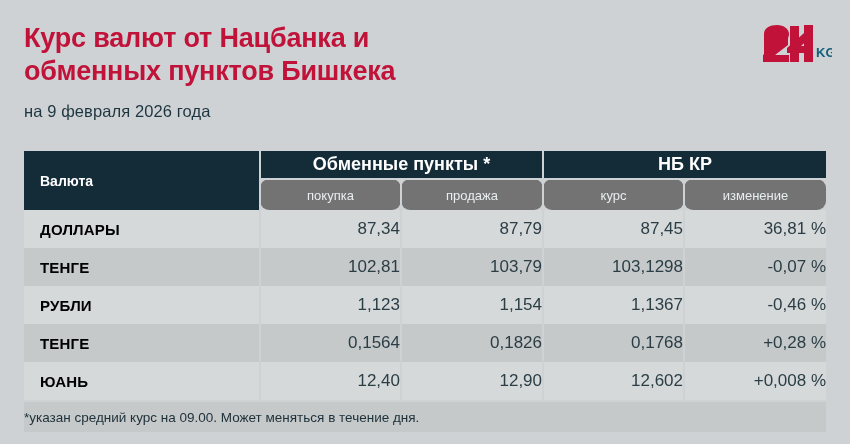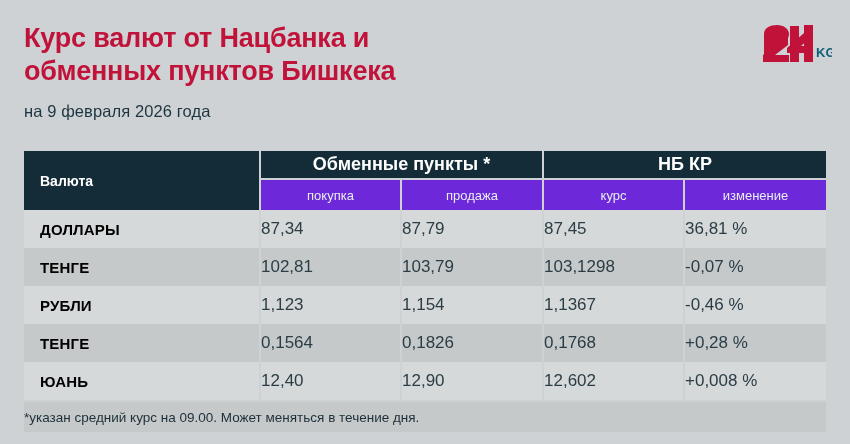--- a/index.html
+++ b/index.html
@@ -84,35 +84,36 @@
     vertical-align: middle;
     border-left: 2px solid #cfd2d4;
   }
   .thead-cell.first {
     border-left: none;
     text-align: left;
     padding-left: 16px;
     font-size: 14px;
   }
   .thead-sub {
-    background: #6d28d9;
+    background: #737373;
     color: #e8eef0;
     font-size: 13px;
     font-weight: normal;
     text-align: center;
     height: 30px;
     vertical-align: middle;
     border-left: 2px solid #cfd2d4;
     border-top: 2px solid #cfd2d4;
+    border-radius: 9px;
   }
 
   .row-cell {
     height: 38px;
     vertical-align: middle;
-    text-align: left;
+    text-align: right;
     font-size: 17px;
     color: #2b3d45;
     border-left: 2px solid #cfd2d4;
   }
   .row-cell.name {
     text-align: left;
     padding-left: 16px;
     font-weight: bold;
     font-size: 15px;
     color: #000000;

